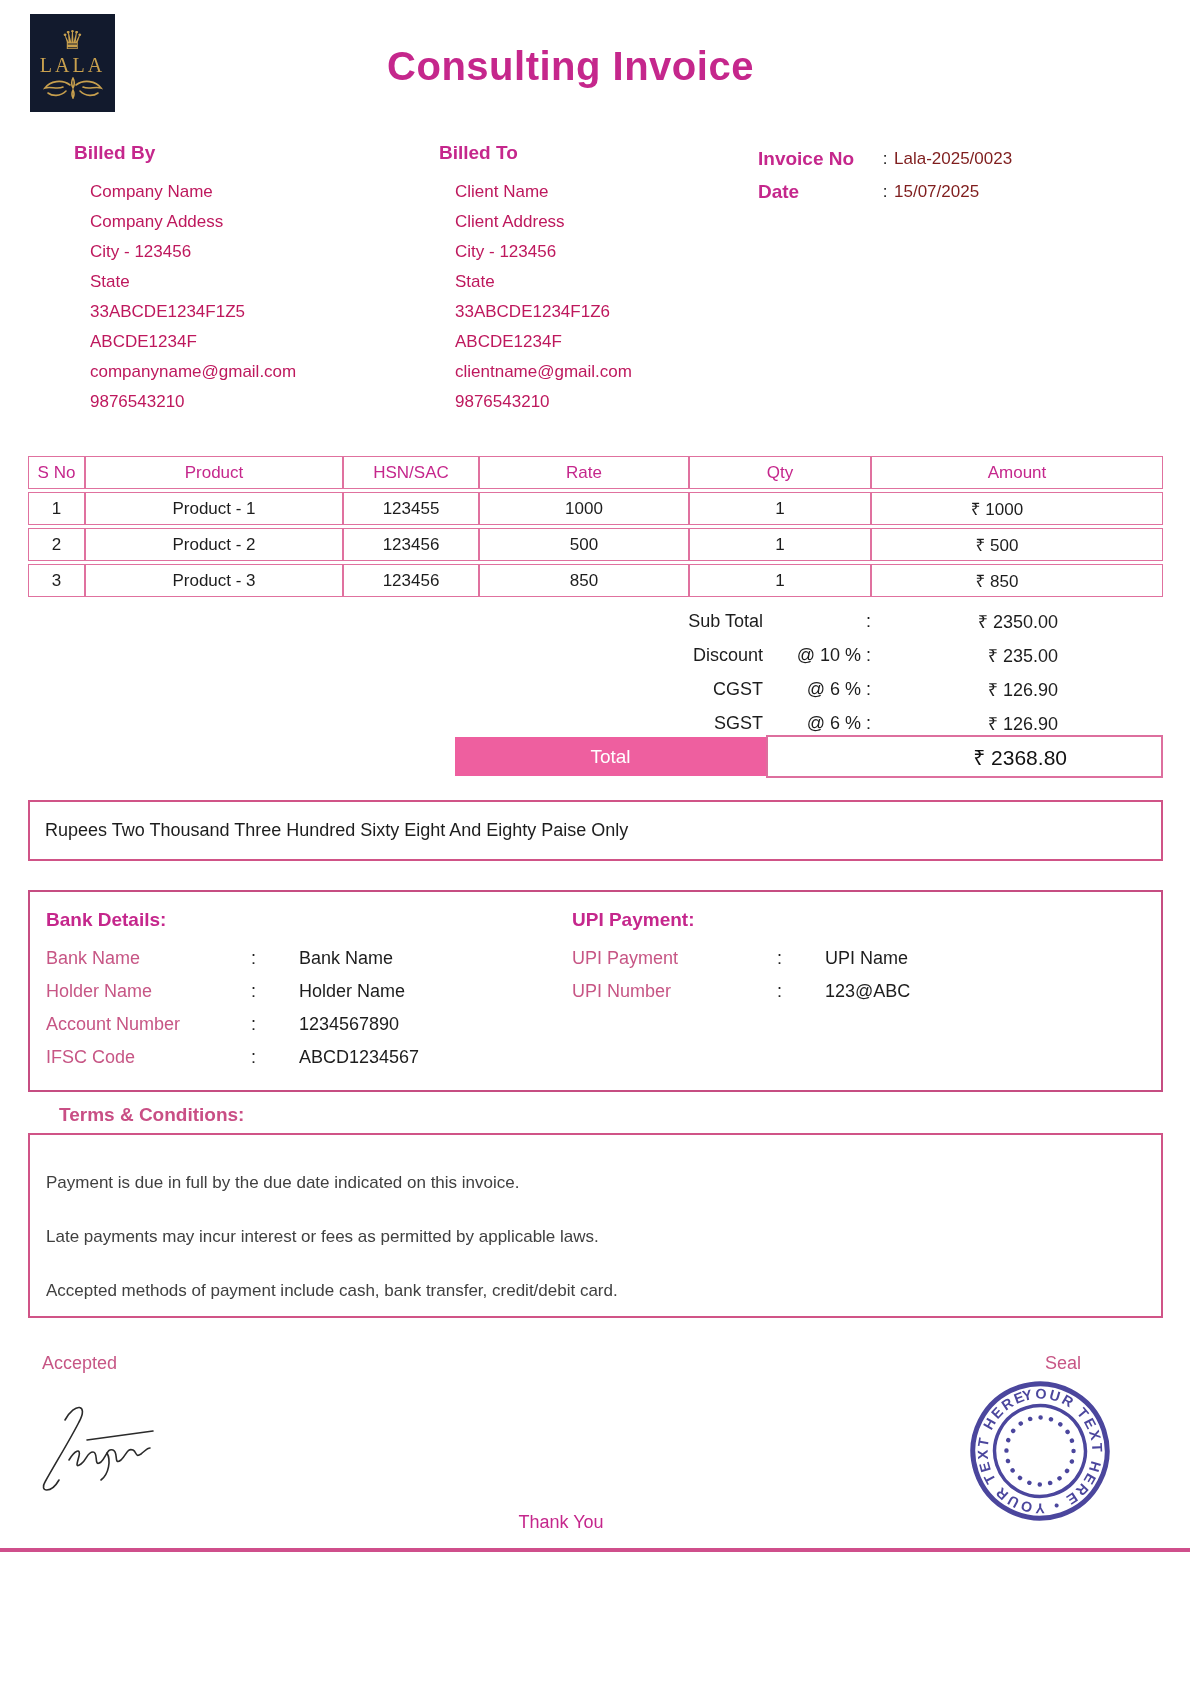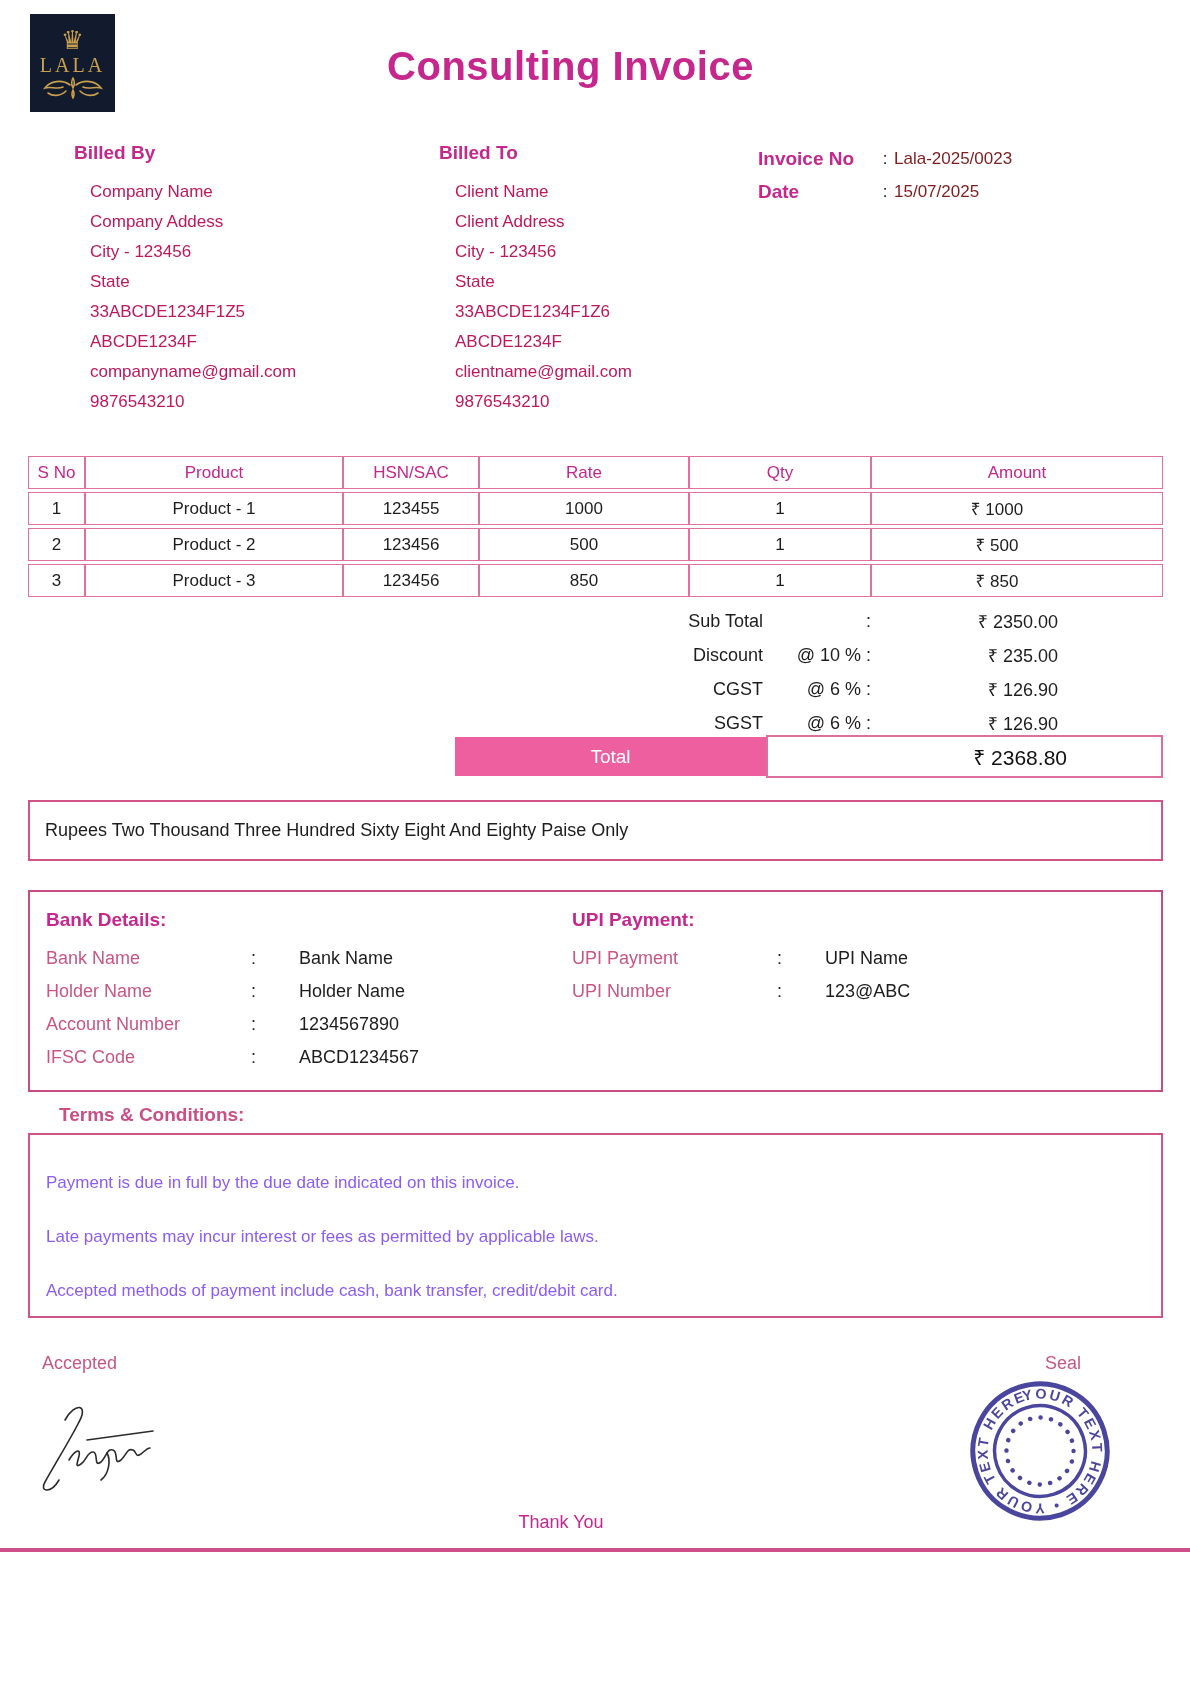--- a/index.html
+++ b/index.html
@@ -51,21 +51,21 @@
   .pay-cols { display:grid; grid-template-columns:526px 1fr; }
   .pay-heading { color:#c5278c; font-size:19px; font-weight:bold; margin-bottom:11px; }
   .pay-row { display:flex; font-size:18px; line-height:33px; }
   .pay-label { width:205px; color:#c75685; }
   .pay-colon { width:48px; color:#222; }
   .pay-value { color:#1d1d1d; }
 
   
   .terms-heading { position:absolute; left:31px; top:1104px; font-size:19px; font-weight:bold; color:#c94f85;margin-left:28px; }
   .terms-box { position:absolute; left:28px; top:1133px; width:1135px; height:185px; border:2px solid #d05487; padding:38px 16px 0 16px; }
-  .terms-box p { font-size:17px; color:#8b5cf6; margin-bottom:34px; }
+  .terms-box p { font-size:17px; color:#404040; margin-bottom:34px; }
 
   
   .sig-label { position:absolute; left:42px; top:1353px; font-size:18px; color:#c75685; }
   .seal-label { position:absolute; left:1045px; top:1353px; font-size:18px; color:#c75685; }
   .signature-svg { position:absolute; left:35px; top:1398px; }
   .seal-svg { position:absolute; left:966px; top:1376px; transform:rotate(-18deg); opacity:0.92; }
 
   
   .thankyou { position:absolute; left:0; top:1512px; width:1122px; text-align:center; font-size:18px; color:#c5278c; }
   .bottom-line { position:absolute; left:0; top:1548px; width:1190px; height:4px; background:#cf4f8b; }

